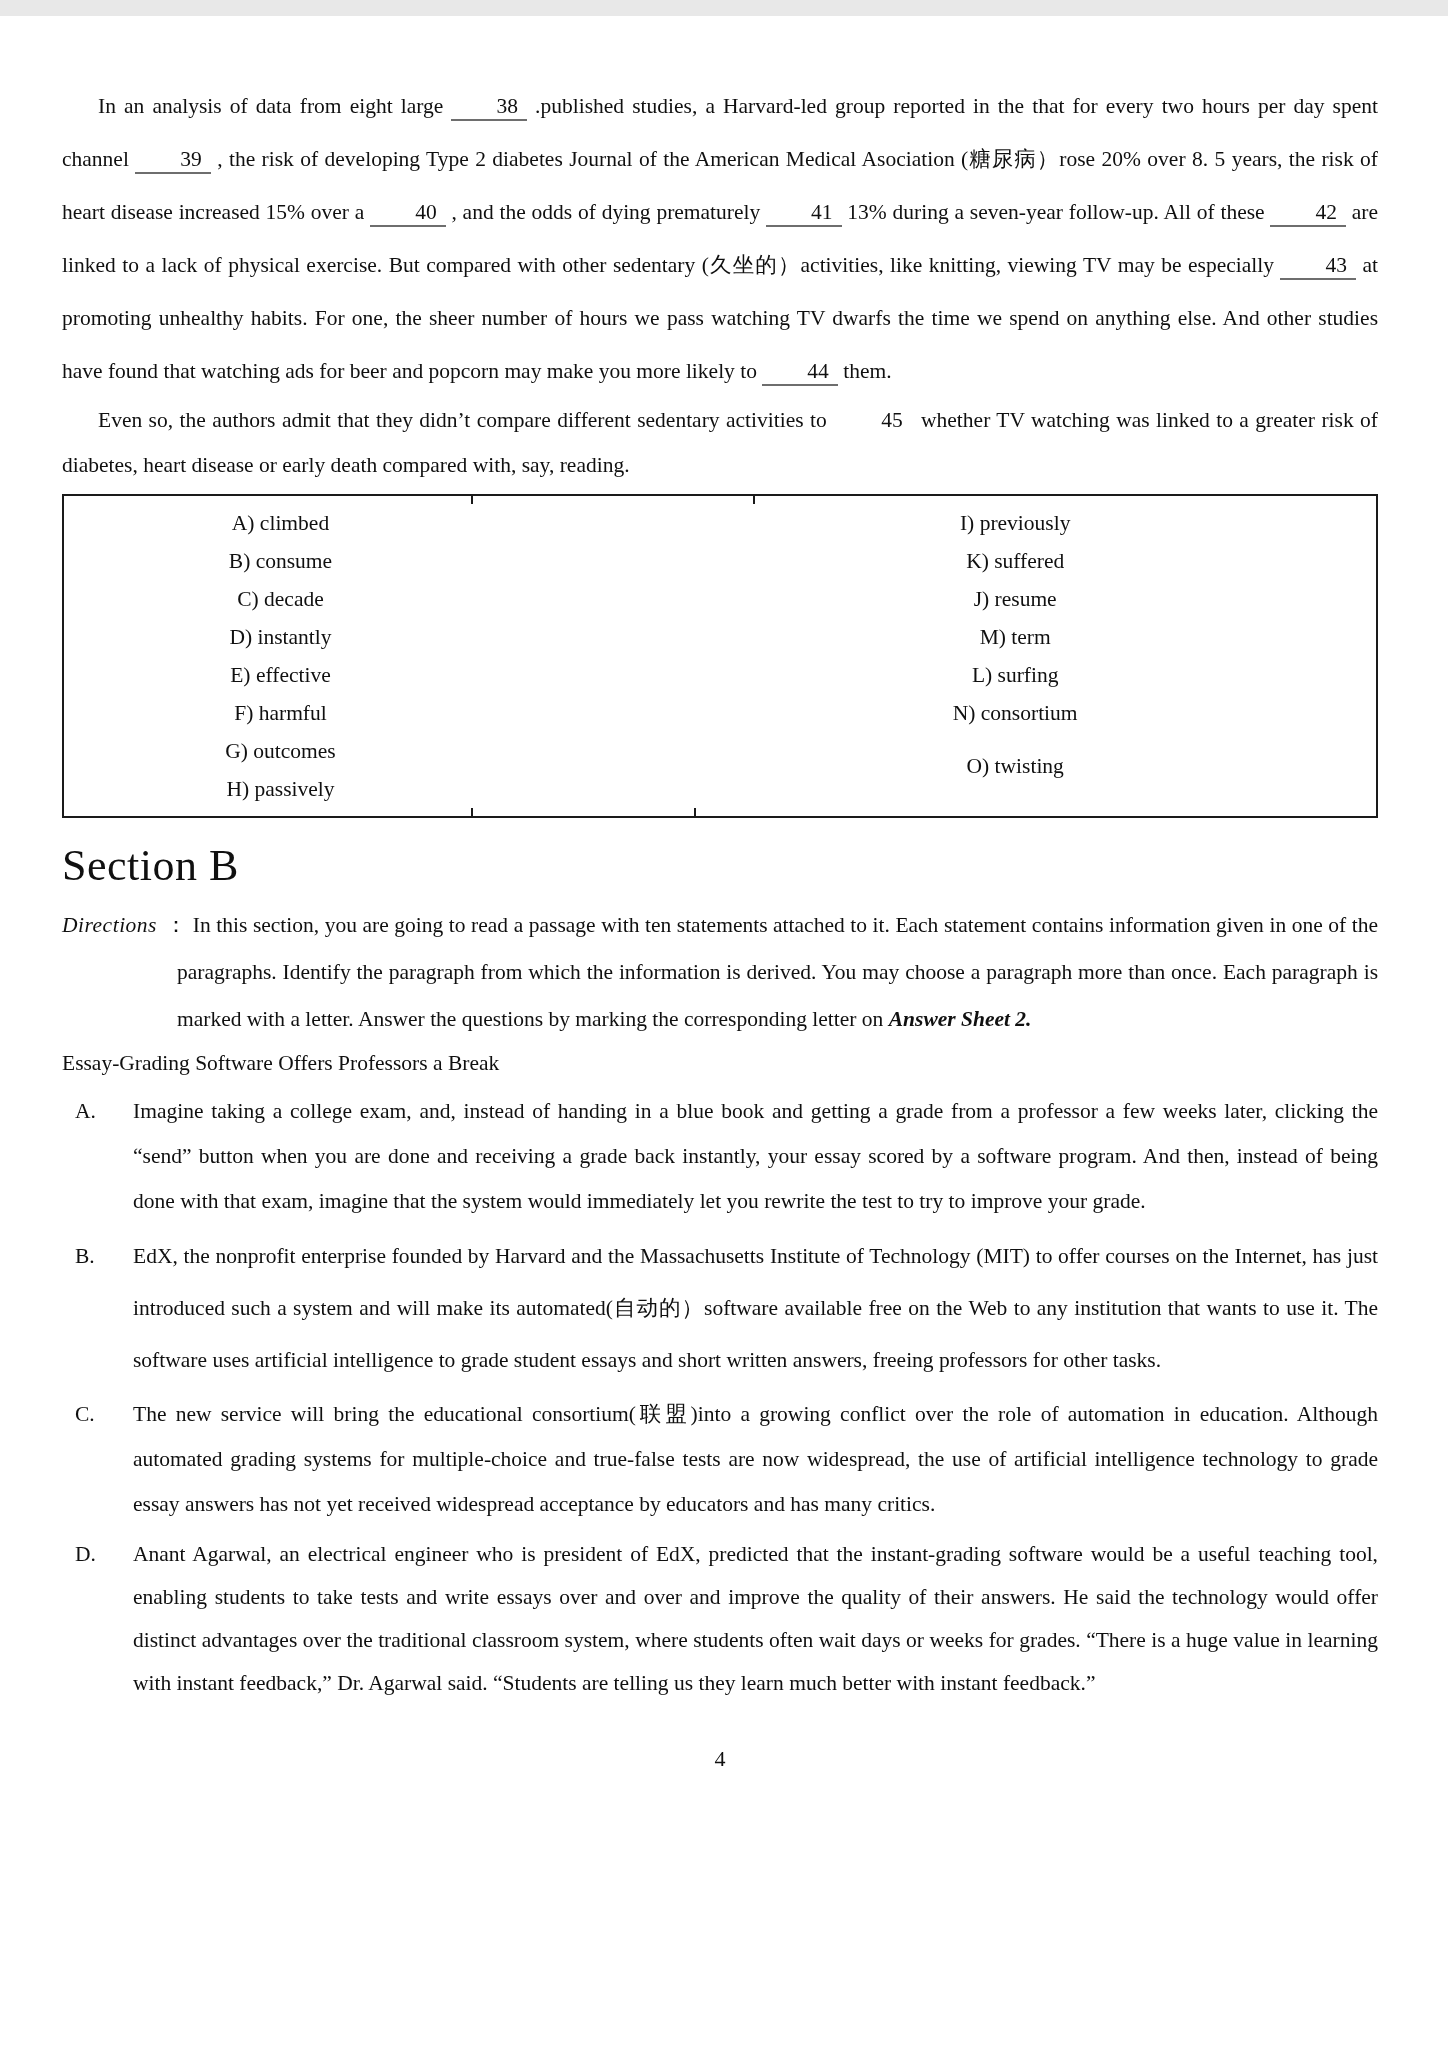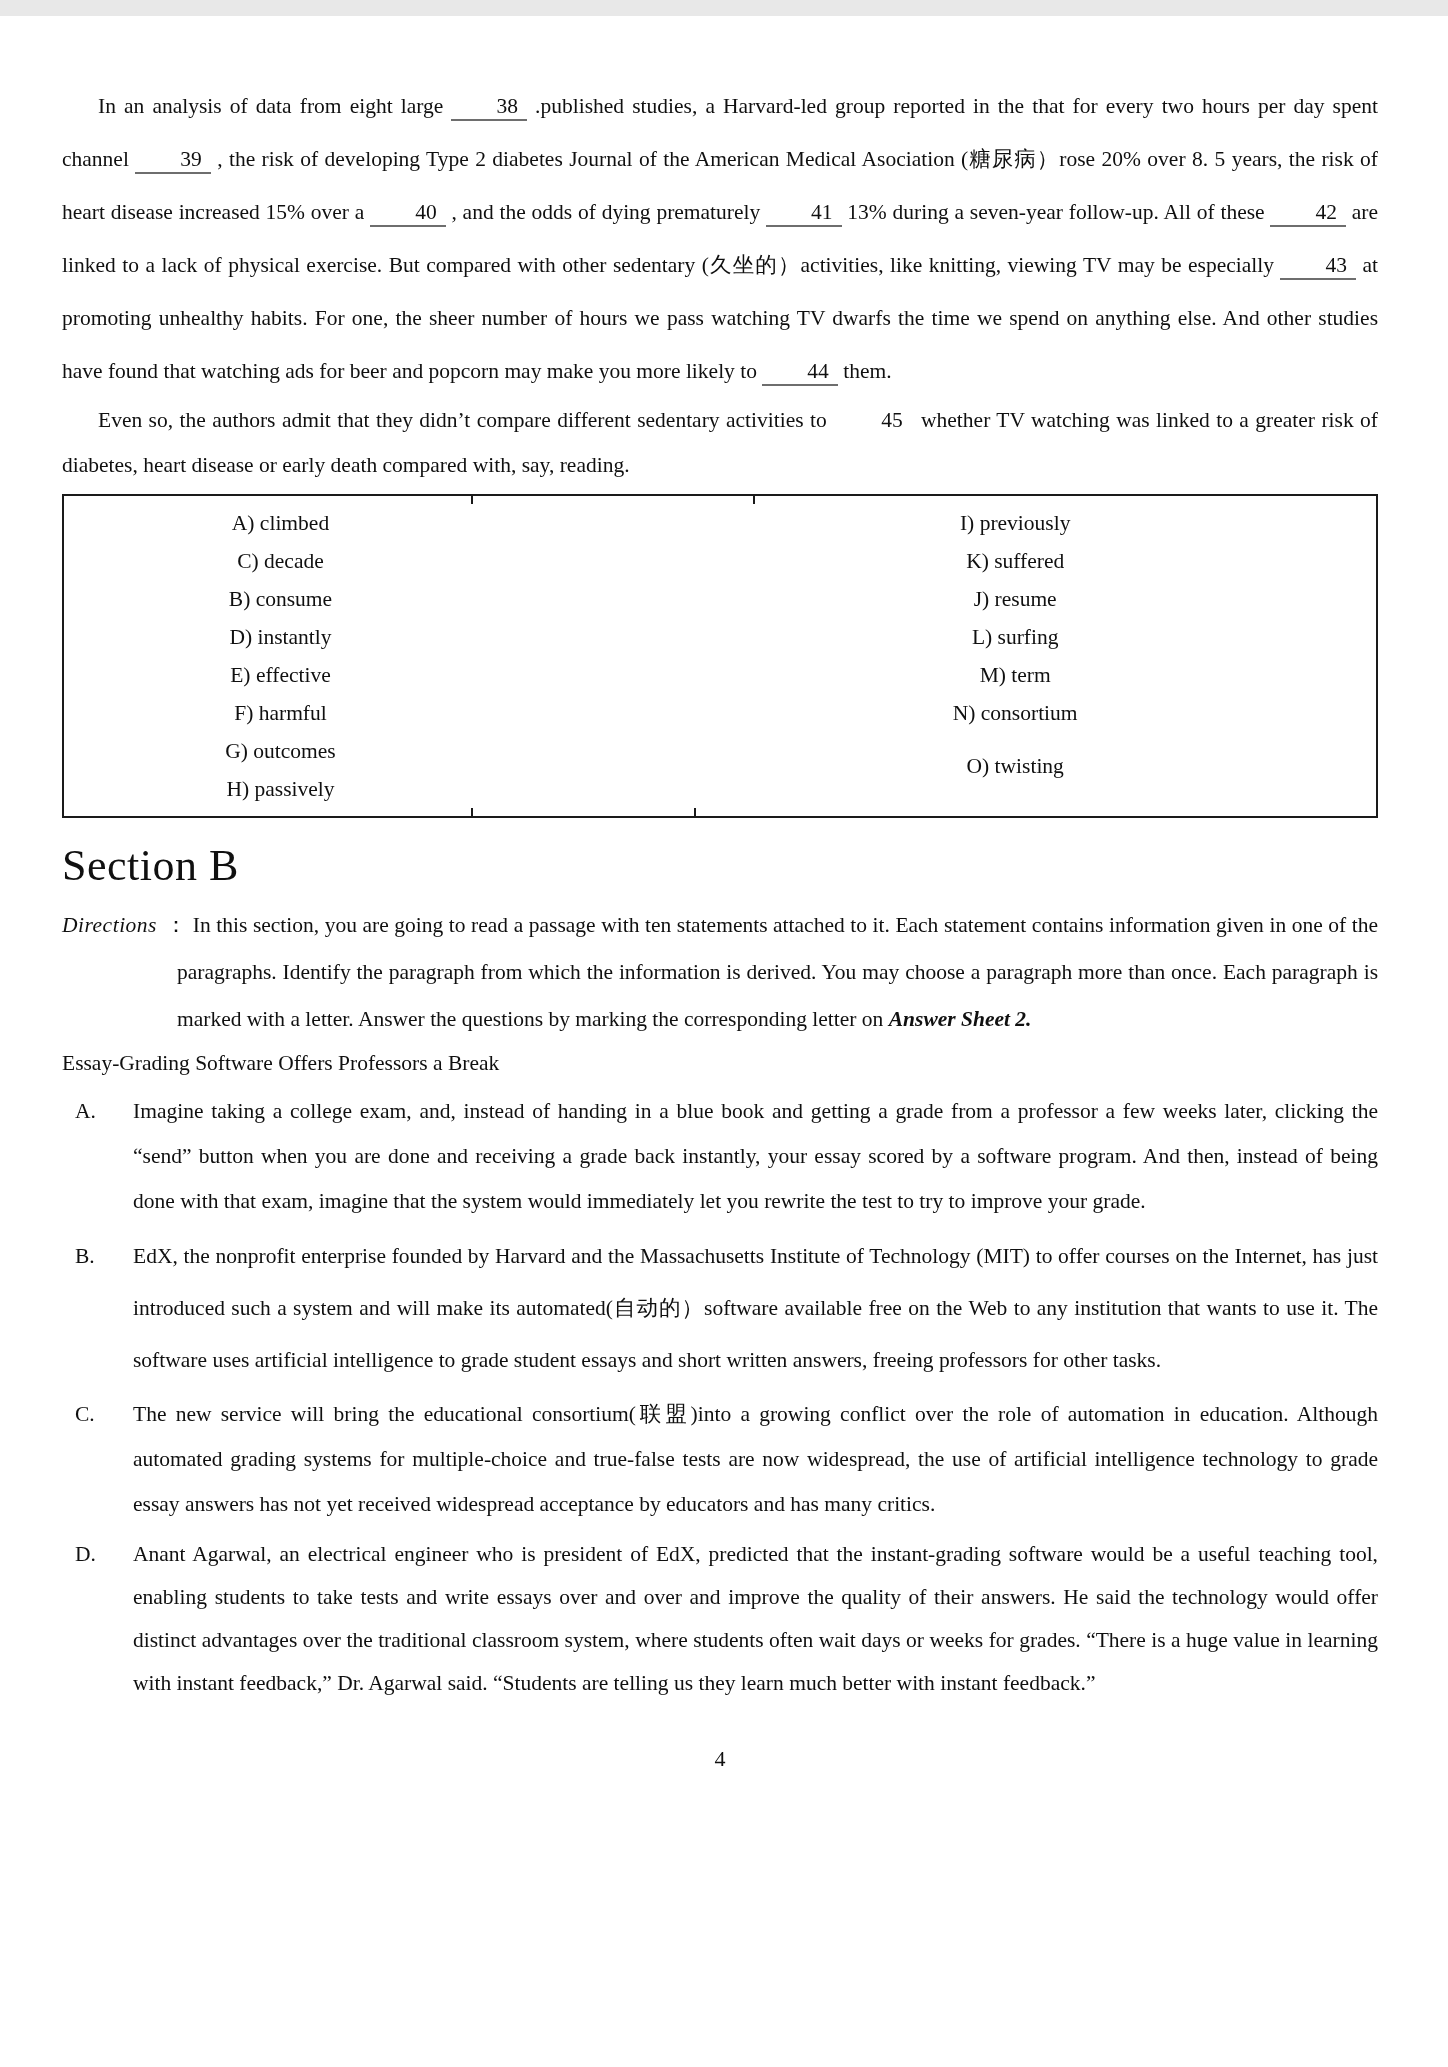--- a/index.html
+++ b/index.html
@@ -86,35 +86,35 @@
 
   <p class="passage p2">Even so, the authors admit that they didn’t compare different sedentary activities to <span class="blank-plain">45</span> whether TV watching was linked to a greater risk of diabetes, heart disease or early death compared with, say, reading.</p>
 
   <div class="word-bank">
     <div class="tick t1"></div>
     <div class="tick t2"></div>
     <div class="tick b1"></div>
     <div class="tick b2"></div>
     <div class="wb-col left">
         <div class="wb-item">A) climbed</div>
+        <div class="wb-item">B) consume</div>
         <div class="wb-item">C) decade</div>
-        <div class="wb-item">B) consume</div>
         <div class="wb-item">D) instantly</div>
         <div class="wb-item">E) effective</div>
         <div class="wb-item">F) harmful</div>
         <div class="wb-item">G) outcomes</div>
         <div class="wb-item">H) passively</div>
       </div>
     <div class="wb-spacer"></div>
     <div class="wb-col right">
         <div class="wb-item">I) previously</div>
         <div class="wb-item">K) suffered</div>
         <div class="wb-item">J) resume</div>
+        <div class="wb-item">M) term</div>
         <div class="wb-item">L) surfing</div>
-        <div class="wb-item">M) term</div>
         <div class="wb-item">N) consortium</div>
         <div class="wb-item">O) twisting</div>
       </div>
   </div>
 
   <h1 class="section-heading">Section B</h1>
 
   <div class="directions"><i class="dir-label">Directions</i><span class="dir-colon">：</span><span>In this section, you are going to read a passage with ten statements attached to it. Each statement contains information given in one of the paragraphs. Identify the paragraph from which the information is derived. You may choose a paragraph more than once. Each paragraph is marked with a letter. Answer the questions by marking the corresponding letter on </span><b><i>Answer Sheet 2.</i></b></div>
 
   <div class="passage-title">Essay-Grading Software Offers Professors a Break</div>

